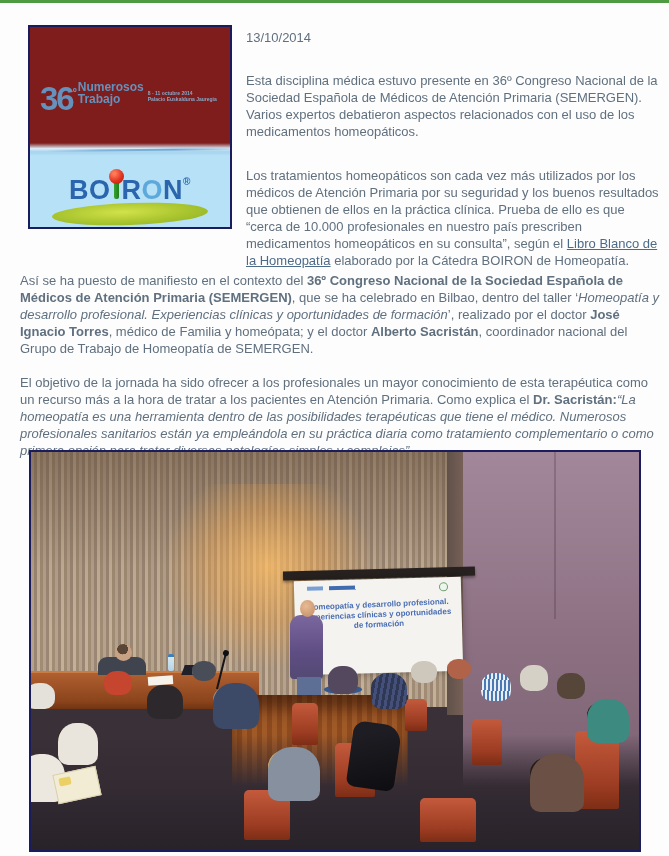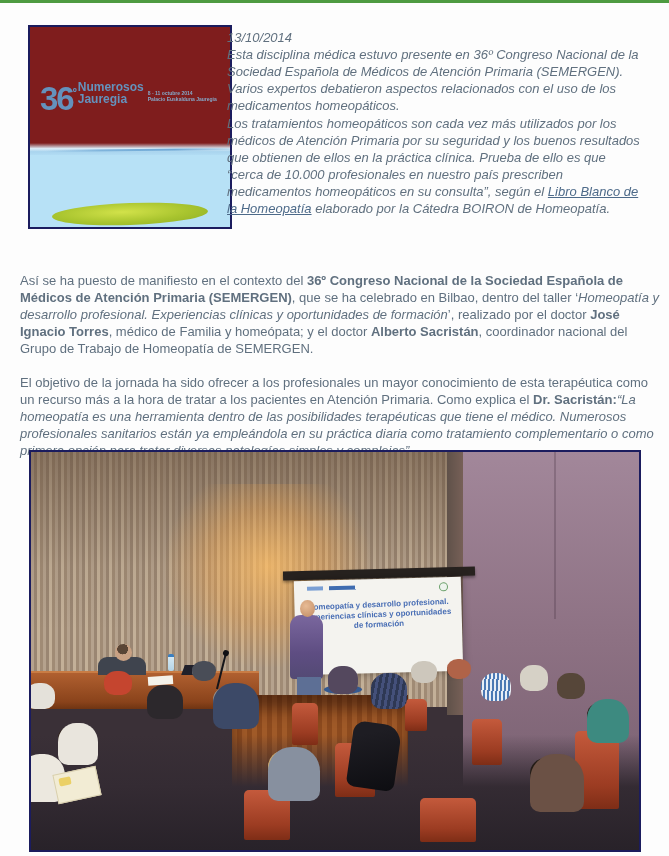--- a/index.html
+++ b/index.html
@@ -29,25 +29,25 @@
   .boiron{position:relative;font-size:27px;font-weight:bold;color:#2a65ad;letter-spacing:.5px;}
   .b-light{color:#5ea9db;}
   .b-reg{font-size:10px;vertical-align:14px;color:#2a65ad;}
   .pin{position:relative;display:inline-block;width:7px;height:26px;margin:0 2px;}
   .pin-stem{position:absolute;bottom:0;left:1px;width:5px;height:18px;border-radius:2px;
             background:linear-gradient(90deg,#37a433,#1e7d1c);}
   .pin-ball{position:absolute;top:-4px;left:-4px;width:15px;height:15px;border-radius:50%;
             background:radial-gradient(circle at 35% 30%,#ff7a57 10%,#e03220 55%,#b31508 100%);}
 
   
-  .header-col{position:absolute;left:227px;top:30px;width:414px;font-style:italic;}
+  .header-col{position:absolute;left:246px;top:30px;width:414px;}
   .date{font-size:13px;color:#60707f;}
   .title{font-size:15px;font-weight:bold;color:#1b53a3;line-height:19px;margin-top:3px;}
   .para{font-size:13px;color:#60707f;line-height:17px;}
-  .header-col .para{margin-top:1px;}
+  .header-col .para{margin-top:27px;}
   .body-cols{position:absolute;left:20px;top:272px;width:646px;}
   .body-cols .para + .para{margin-top:17px;}
   .para b{font-weight:bold;}
   .para i{font-style:italic;}
   a.wlink{color:#4d6a89;text-decoration:underline;cursor:pointer;}
 
   
   .photo{position:absolute;left:29px;top:450px;width:608px;height:398px;border:2px solid #1b1c5e;
          background:#3a3037;overflow:hidden;}
   .photo *{position:absolute;}
@@ -108,31 +108,32 @@
 <body>
 
 <div class="page">
   <div class="top-border"></div>
 
   <div class="logo-card">
     <div class="congress">
       <span class="c-num"><span>36</span><span class="c-ord">º</span></span>
       <span class="c-words">
         <span>Numerosos</span><br>
-        <span>Jauregia</span>
+        <span>Trabajo</span>
       </span>
       <span class="c-small">
         <span>8 - 11 octubre 2014</span><br>
         <span>Palacio Euskalduna Jauregia</span>
       </span>
     </div>
     <div class="waterline"></div>
     <div class="sea">
       <div class="boiron-wrap">
         <div class="brush"></div>
+        <span class="boiron"><span>BO</span><span class="pin"><span class="pin-stem"></span><span class="pin-ball"></span></span><span>R</span><span class="b-light">O</span><span>N</span><span class="b-reg">®</span></span>
       </div>
     </div>
   </div>
 
   <div class="header-col">
     <div class="date">13/10/2014</div>
     <div class="para">Esta disciplina médica estuvo presente en 36º Congreso Nacional de la Sociedad Española de Médicos de Atención Primaria (SEMERGEN). Varios expertos debatieron aspectos relacionados con el uso de los medicamentos homeopáticos.</div>
     <div class="para">
       <span>Los tratamientos homeopáticos son cada vez más utilizados por los médicos de Atención Primaria por su seguridad y los buenos resultados que obtienen de ellos en la práctica clínica. Prueba de ello es que “cerca de 10.000 profesionales en nuestro país prescriben medicamentos homeopáticos en su consulta”, según el </span><a class="wlink">Libro Blanco de la Homeopatía</a><span> elaborado por la Cátedra BOIRON de Homeopatía.</span>
     </div>

